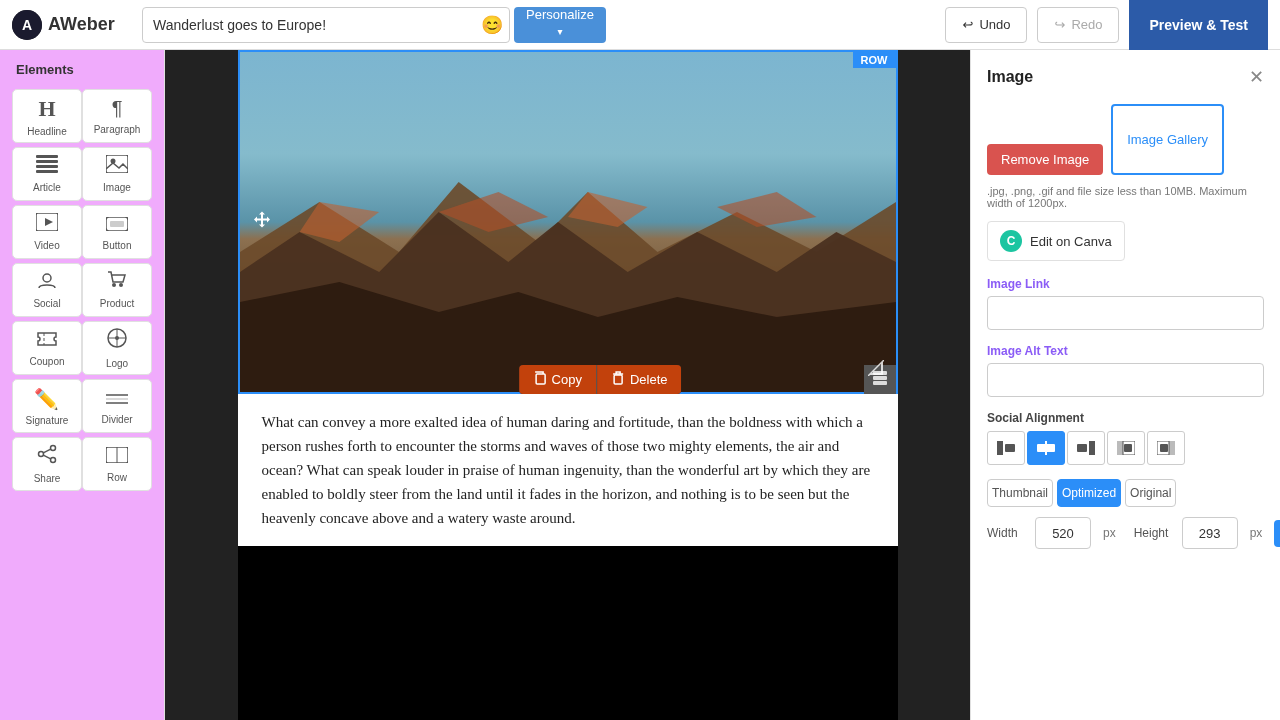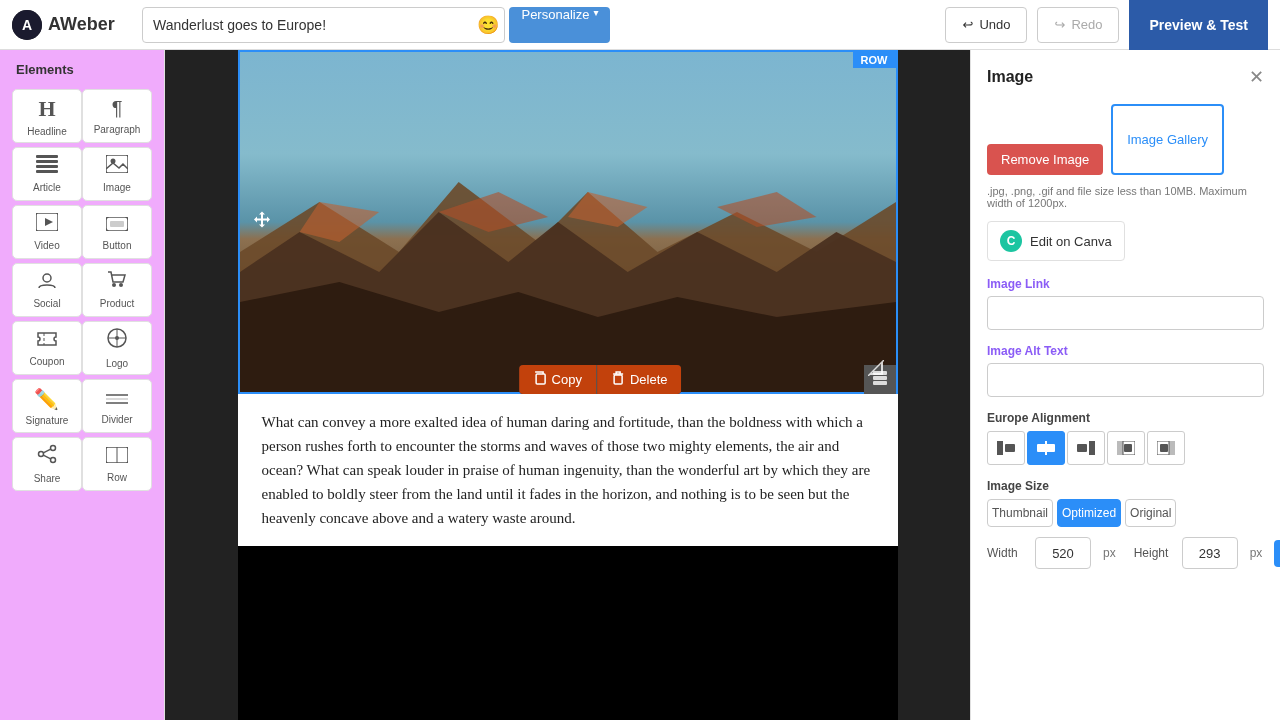--- a/index.html
+++ b/index.html
@@ -14,21 +14,21 @@
     #logo-circle { width: 30px; height: 30px; background: #333; border-radius: 50%; display: flex; align-items: center; justify-content: center; color: #fff; font-size: 10px; font-weight: bold; }
     #logo-text { font-size: 18px; font-weight: 700; color: #333; }
 
     #subject-input {
       flex: 1; height: 36px; border: 1px solid #ccc; border-radius: 4px; padding: 0 36px 0 10px;
       font-size: 14px; color: #333;
     }
     #emoji-btn { position: relative; margin-left: -38px; background: none; border: none; cursor: pointer; font-size: 18px; }
     #personalize-btn {
       height: 36px; padding: 0 12px; background: #4a90d9; color: #fff; border: none; border-radius: 4px;
-      font-size: 13px; cursor: pointer; display: flex; gap: 4px;
+      font-size: 13px; cursor: pointer; display: flex; align-items: center; gap: 4px; flex-direction: column;
     }
     .chevron-down { font-size: 10px; }
     #undo-btn, #redo-btn {
       height: 36px; padding: 0 16px; border: 1px solid #ccc; border-radius: 4px;
       background: #fff; font-size: 13px; cursor: pointer; display: flex; align-items: center; gap: 6px; color: #333;
     }
     #redo-btn { color: #aaa; }
     #preview-btn {
       height: 58px; padding: 0 20px; background: #2c5ba8; color: #fff; border: none; border-radius: 4px;
       font-size: 14px; font-weight: 600; cursor: pointer;
@@ -456,21 +456,21 @@
       <div class="field-label">Image Link</div>
       <input type="text" class="field-input" value="" style="">
     </div>
 
     <div class="field-section">
       <div class="field-label">Image Alt Text</div>
       <input type="text" class="field-input" value="" style="">
     </div>
 
     <div id="alignment-section">
-      <div id="alignment-label">Europe Alignment</div>
+      <div id="alignment-label">Social Alignment</div>
       <div id="align-buttons">
         <button class="align-btn">
           <svg width="18" height="14" viewBox="0 0 18 14">
               <rect x="0" y="0" width="6" height="14" fill="#555"></rect>
               <rect x="8" y="3" width="10" height="8" rx="1" fill="#555"></rect>
             </svg>
         </button>
         <button class="align-btn active">
           <svg width="18" height="14" viewBox="0 0 18 14">
               <rect x="0" y="3" width="18" height="8" rx="1" fill="white"></rect>
@@ -494,21 +494,20 @@
           <svg width="18" height="14" viewBox="0 0 18 14">
               <rect x="12" y="0" width="6" height="14" fill="#555" opacity="0.4"></rect>
               <rect x="0" y="0" width="12" height="14" fill="none" stroke="#555" stroke-width="1"></rect>
               <rect x="3" y="3" width="8" height="8" rx="1" fill="#555"></rect>
             </svg>
         </button>
       </div>
     </div>
 
     <div id="size-section">
-      <div id="size-label">Image Size</div>
       <div id="size-buttons">
         <button class="size-btn">Thumbnail</button>
         <button class="size-btn active">Optimized</button>
         <button class="size-btn">Original</button>
       </div>
 
       <div id="dimensions-row">
         <span style="font-size:12px;color:#555;min-width:36px;">Width</span>
         <input type="text" class="dim-input" value="520" style="">
         <span class="dim-unit">px</span>

